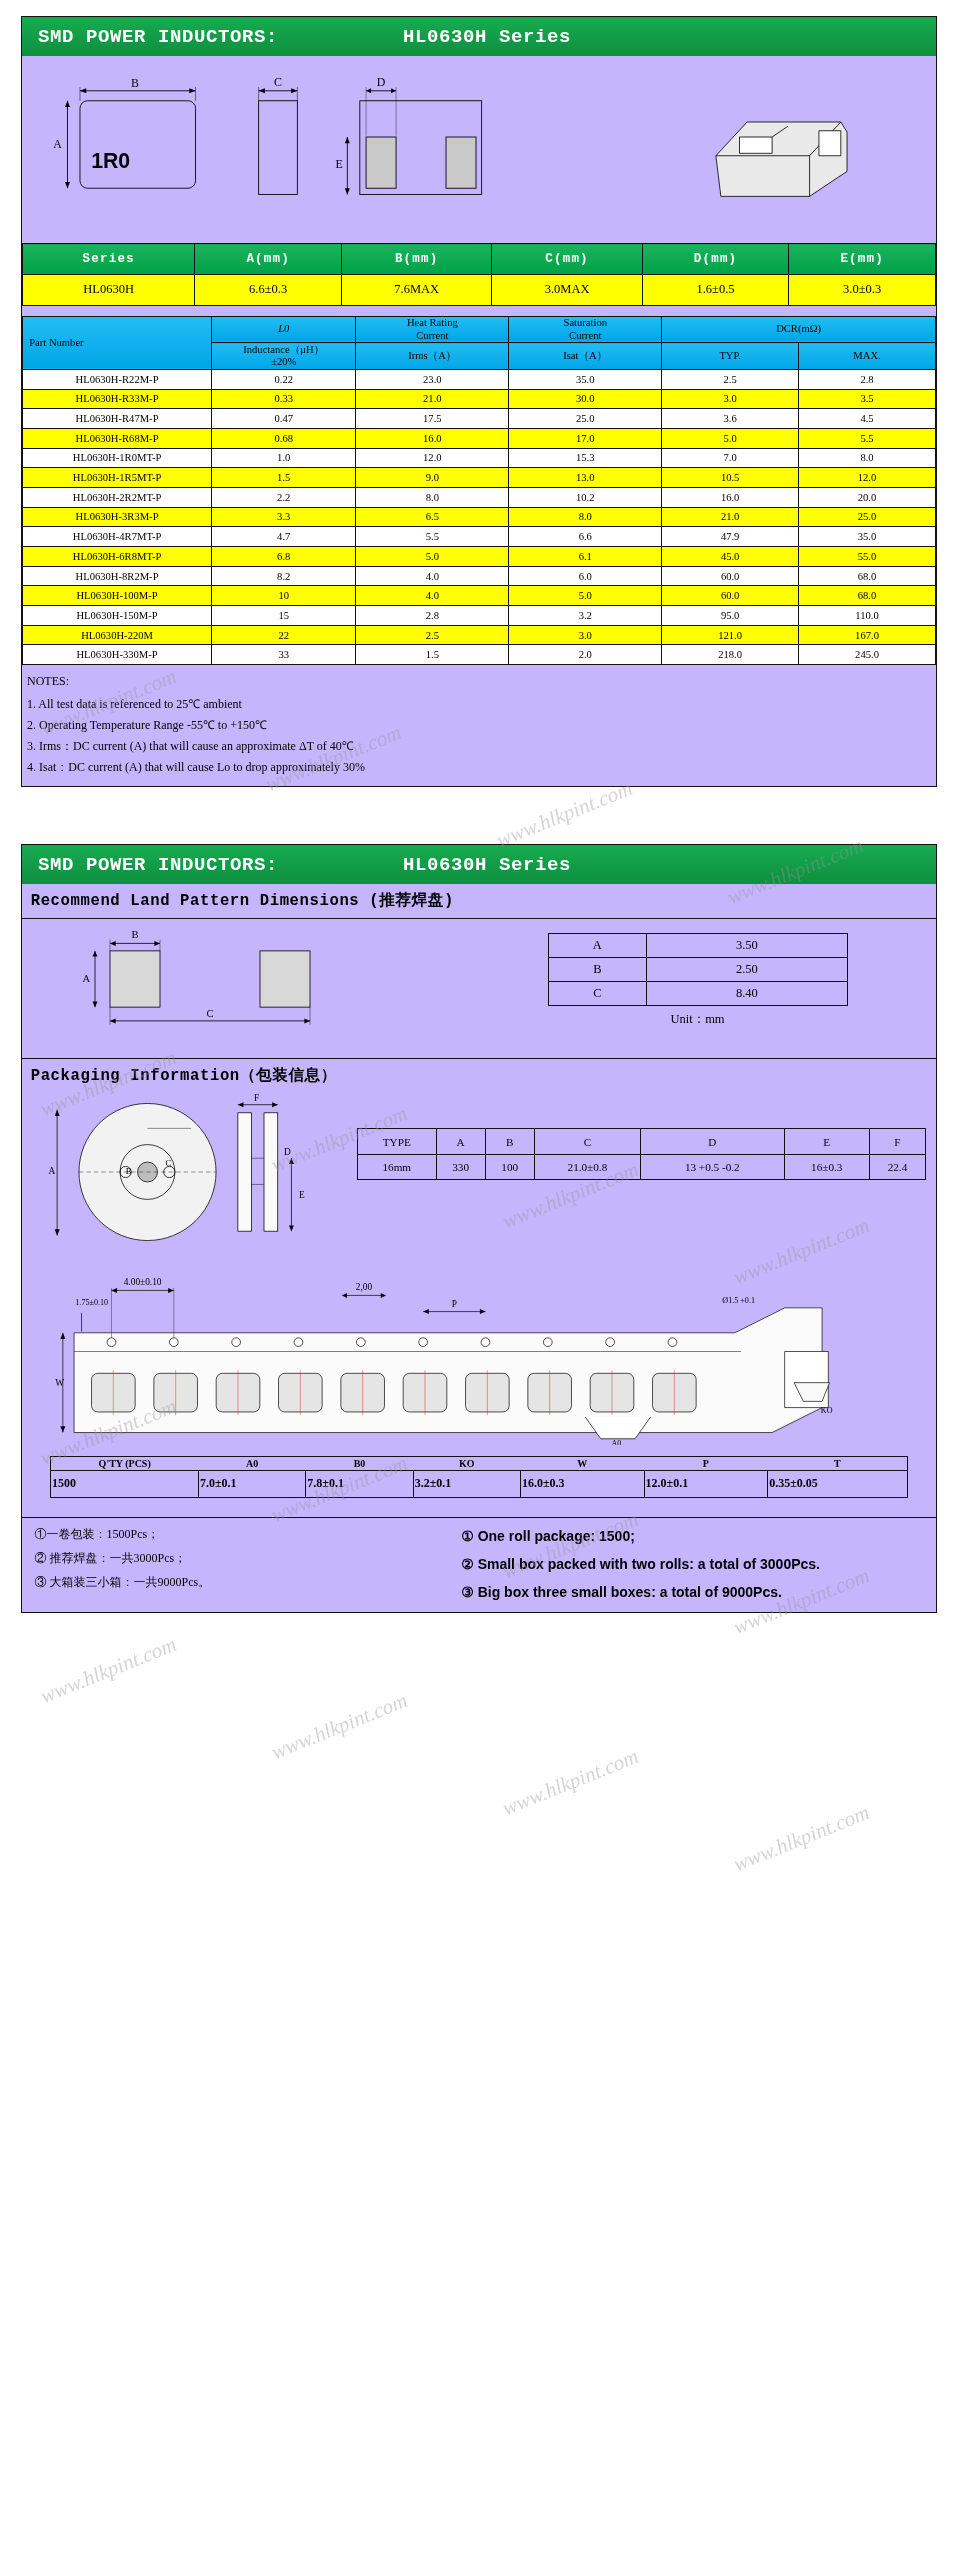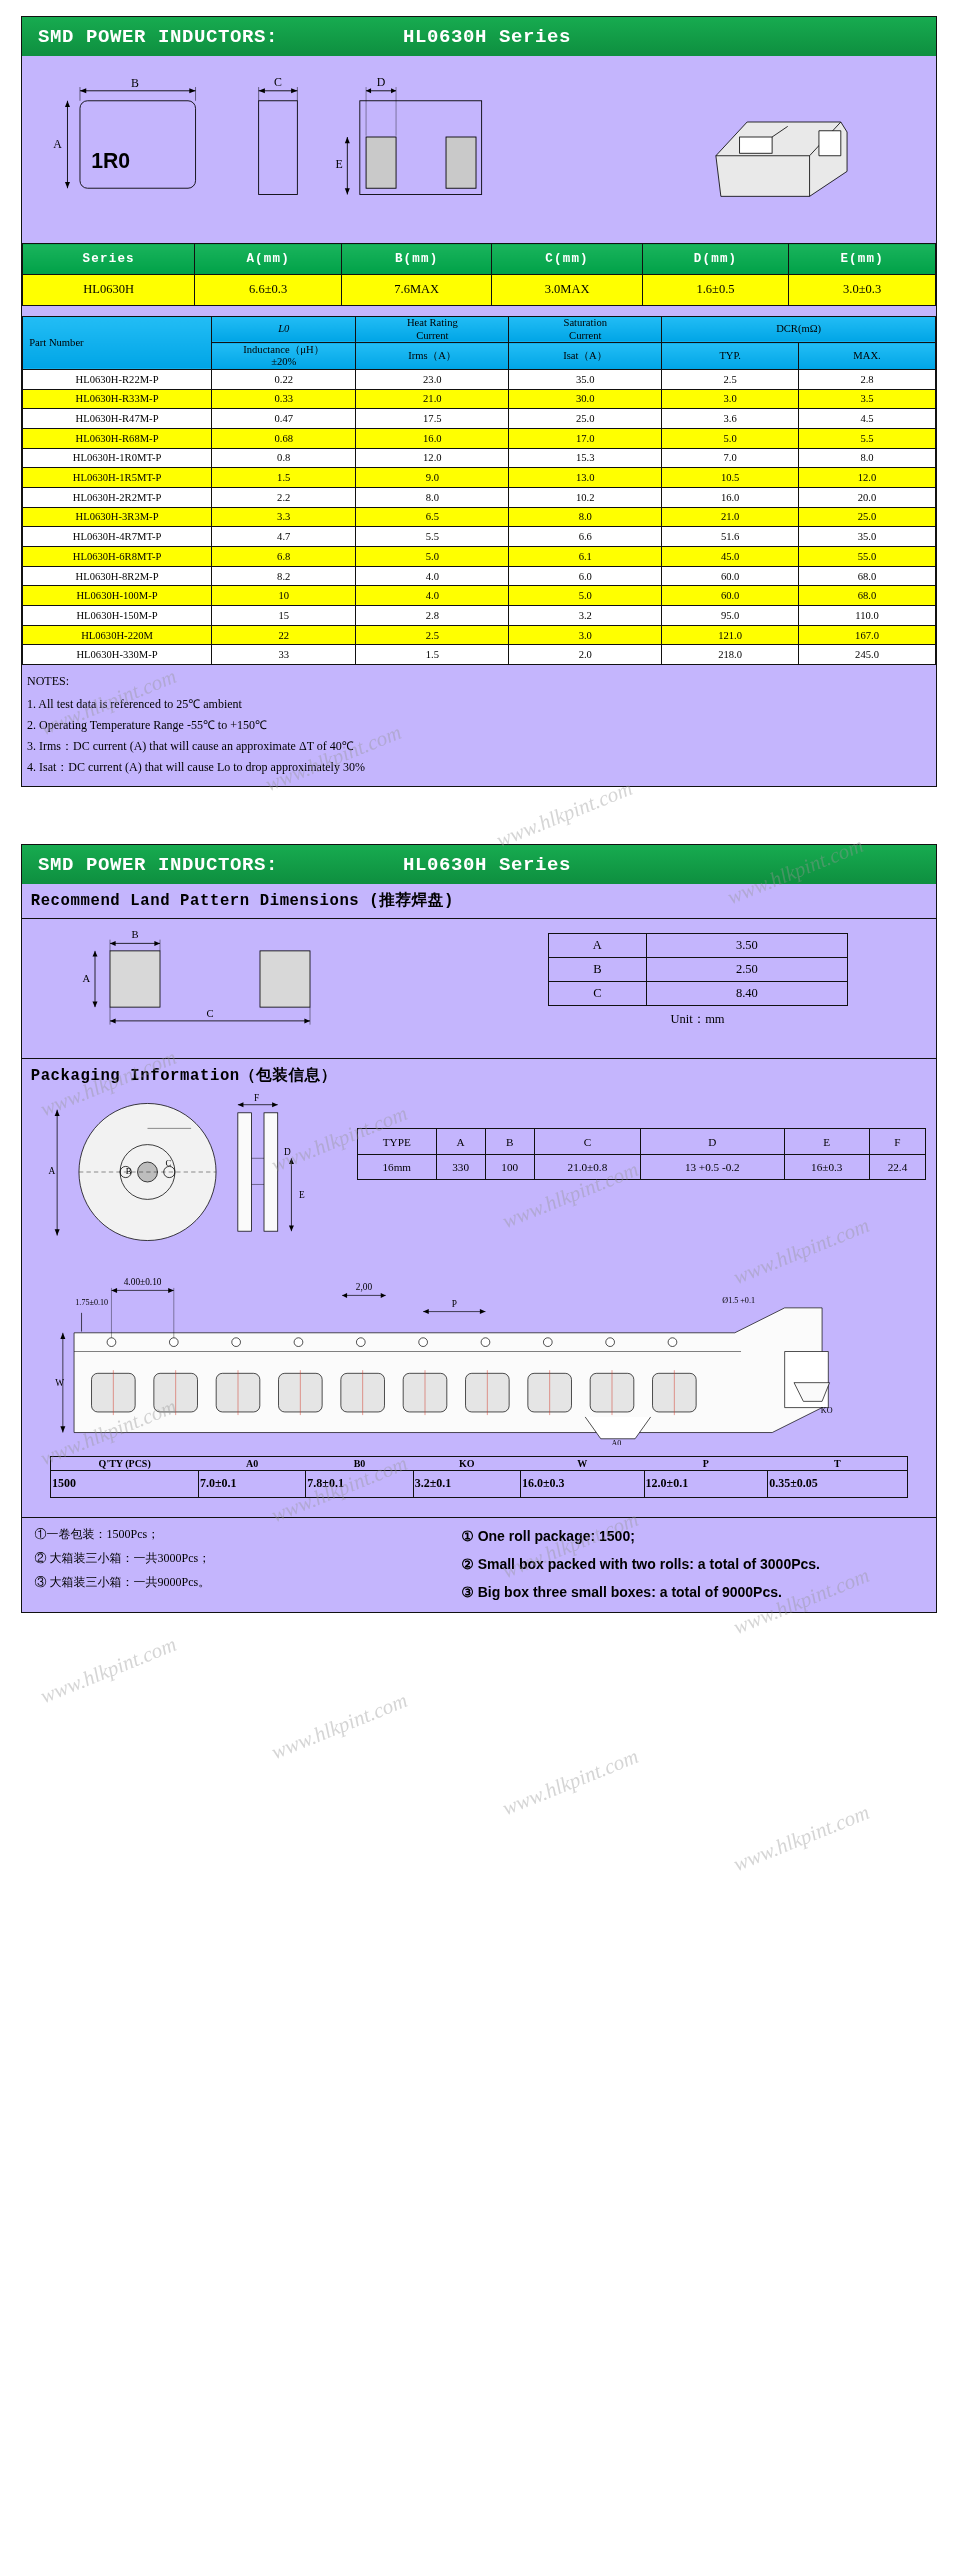--- a/index.html
+++ b/index.html
@@ -347,21 +347,21 @@
         <tr class="alt">
           <td class="pn">HL0630H-R68M-P</td>
           <td>0.68</td>
           <td>16.0</td>
           <td>17.0</td>
           <td>5.0</td>
           <td>5.5</td>
         </tr>
         <tr>
           <td class="pn">HL0630H-1R0MT-P</td>
-          <td>0.8</td>
+          <td>1.0</td>
           <td>12.0</td>
           <td>15.3</td>
           <td>7.0</td>
           <td>8.0</td>
         </tr>
         <tr class="alt">
           <td class="pn">HL0630H-1R5MT-P</td>
           <td>1.5</td>
           <td>9.0</td>
           <td>13.0</td>
@@ -382,21 +382,21 @@
           <td>6.5</td>
           <td>8.0</td>
           <td>21.0</td>
           <td>25.0</td>
         </tr>
         <tr>
           <td class="pn">HL0630H-4R7MT-P</td>
           <td>4.7</td>
           <td>5.5</td>
           <td>6.6</td>
-          <td>51.6</td>
+          <td>47.9</td>
           <td>35.0</td>
         </tr>
         <tr class="alt">
           <td class="pn">HL0630H-6R8MT-P</td>
           <td>6.8</td>
           <td>5.0</td>
           <td>6.1</td>
           <td>45.0</td>
           <td>55.0</td>
         </tr>
@@ -688,21 +688,21 @@
           </tr>
         </tbody>
       </table>
     </div>
 
     <hr class="hr-line">
 
     <div class="footer">
       <div class="fl">
         <div>①一卷包装：1500Pcs；</div>
-        <div>②  大箱装三小箱：一共3000Pcs；</div>
+        <div>②  推荐焊盘：一共3000Pcs；</div>
         <div>③  大箱装三小箱：一共9000Pcs。</div>
       </div>
       <div class="fr">
         <div>① One roll package: 1500;</div>
         <div>② Small box packed with two rolls: a total of 3000Pcs.</div>
         <div>③ Big box three small boxes: a total of 9000Pcs.</div>
       </div>
     </div>
   </div>
 

